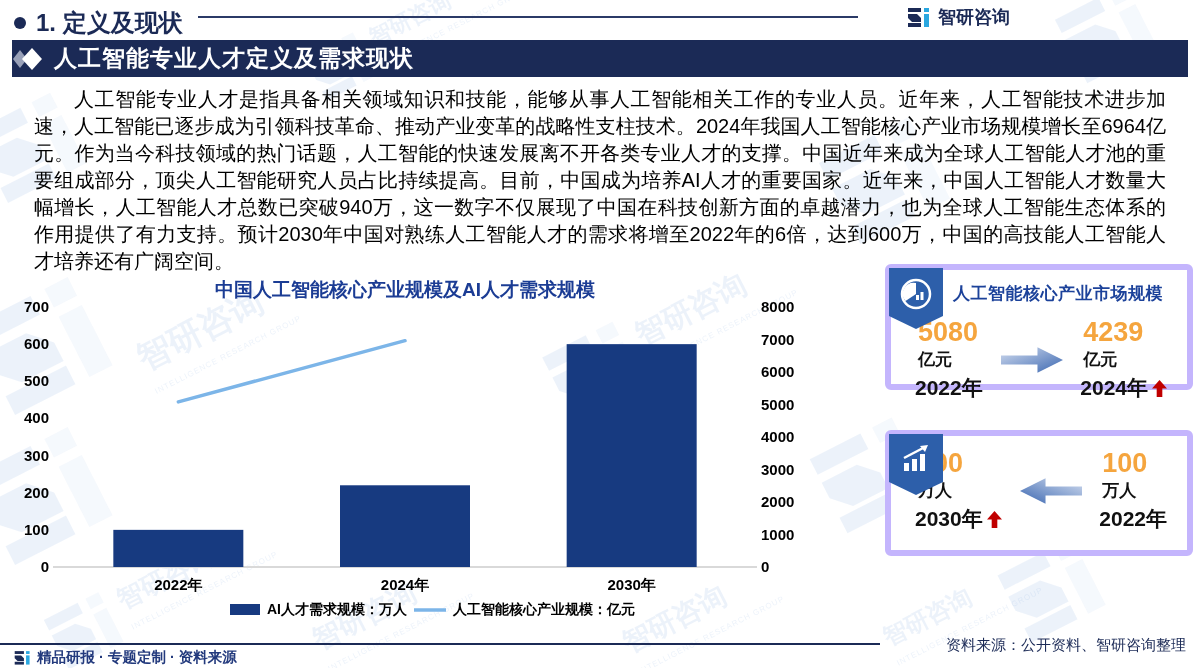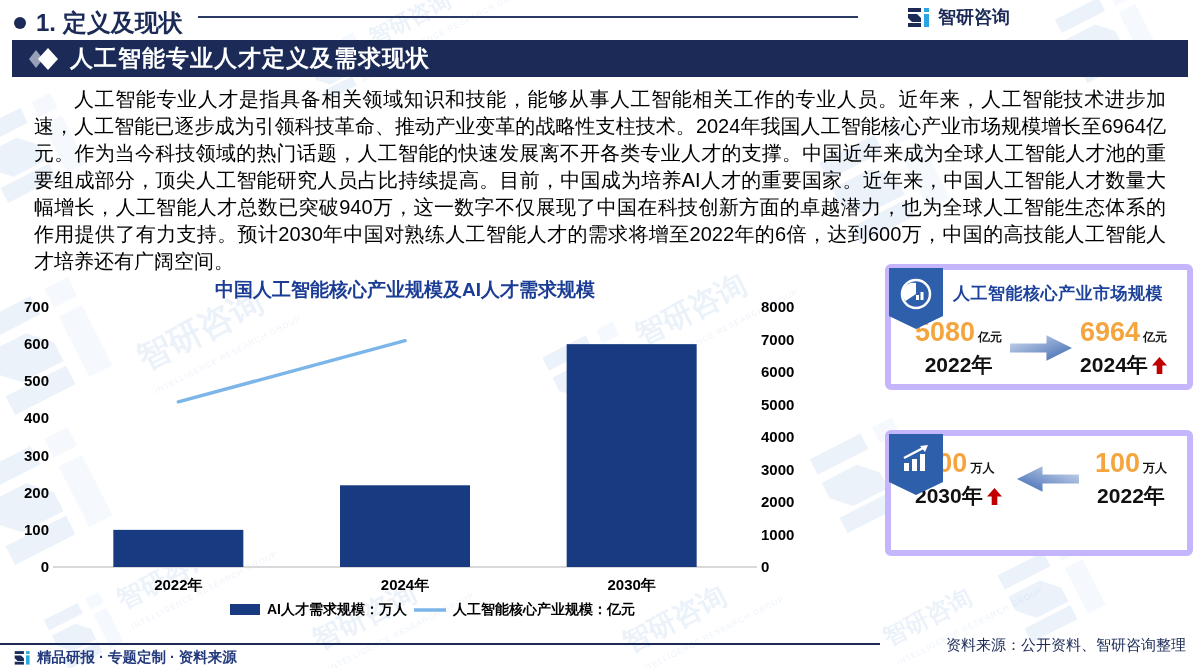--- a/index.html
+++ b/index.html
@@ -10,42 +10,42 @@
   .top-header{position:absolute;top:5px;left:12px;right:12px;height:28px;}
   .section-label{position:absolute;left:2px;top:2px;display:flex;align-items:center;gap:10px;
     color:#1b2a56;font-size:24px;font-weight:bold;}
   .bullet{width:12px;height:12px;border-radius:50%;background:#1b2a56;display:inline-block;}
   .header-line{position:absolute;left:186px;right:330px;top:11px;height:0;border-top:2px solid #2b3a67;}
   .brand{position:absolute;right:178px;top:0;display:flex;align-items:center;gap:7px;
     color:#1b2a56;font-size:18px;font-weight:bold;}
 
   
   .title-bar{position:absolute;left:12px;right:12px;top:40px;height:37px;background:#1b2a56;
-    display:flex;align-items:center;padding-left:16px;box-sizing:border-box;}
+    display:flex;align-items:center;box-sizing:border-box;}
   .title-bar .bar-text{color:#fff;font-size:23px;font-weight:bold;letter-spacing:1px;margin-left:10px;}
 
   
   .article{position:absolute;left:34px;top:86px;width:1132px;color:#000;
     font-size:20px;line-height:27px;font-weight:500;text-align:justify;text-indent:2em;margin:0;}
 
   
   .chart-wrap{position:absolute;left:8px;top:276px;width:795px;height:352px;}
 
   
   .info-card{position:absolute;left:885px;width:308px;background:#fff;border:6px solid #c4b5fd;
     border-radius:6px;box-sizing:border-box;}
   .card-1{top:264px;height:126px;}
   .card-2{top:430px;height:126px;}
   .badge{position:absolute;top:-2px;left:-2px;width:54px;height:62px;}
   .card-title{padding:12px 6px 0 62px;color:#1c429a;font-size:17px;font-weight:bold;letter-spacing:.5px;}
   .card-body{display:flex;align-items:center;justify-content:space-between;padding:12px 20px 0 24px;}
   .stat{text-align:center;}
-  .stat .value-line{display:flex;align-items:baseline;justify-content:center;}
+  .stat .value-line{display:flex;align-items:baseline;justify-content:center;flex-direction:column;}
   .stat .num{color:#f5a53e;font-size:27px;font-weight:bold;}
-  .stat .unit{color:#111;font-size:12px;font-weight:bold;margin-left:3px;}
+  .stat .unit{color:#111;font-size:17px;font-weight:bold;margin-left:3px;}
   .stat .year-line{display:flex;align-items:center;justify-content:center;gap:4px;margin-top:3px;
     color:#111;font-size:21px;font-weight:bold;}
   .big-arrow{flex:0 0 auto;margin:0 2px;}
 
   
   .footer-line{position:absolute;left:0;top:643px;width:880px;height:0;border-top:2px solid #1b2a56;}
   .source-note{position:absolute;right:14px;top:636px;color:#1b2a56;font-size:15px;font-weight:400;}
   .tagline{position:absolute;left:14px;top:648px;display:flex;align-items:center;gap:6px;
     color:#233a7d;font-size:14.5px;font-weight:bold;}
 
@@ -257,21 +257,21 @@
         <defs>
           <linearGradient id="gradR" x1="0" y1="0" x2="1" y2="1">
             <stop offset="0" stop-color="#d4def0"></stop>
               <stop offset="1" stop-color="#3a66b0"></stop>
           </linearGradient>
         </defs>
         <polygon points="0,12 40,12 40,3 68,17 40,31 40,22 0,22" fill="url(#gradR)"></polygon>
       </svg>
       <div class="stat">
         <div class="value-line">
-          <span class="num">6964</span>
+          <span class="num">4239</span>
           <span class="unit">亿元</span>
         </div>
         <div class="year-line">
           <span>2024年</span>
           <svg width="15" height="17" viewBox="0 0 16 18">
             <polygon points="8,0 16,9 11,9 11,18 5,18 5,9 0,9" fill="#c00000"></polygon>
           </svg>
         </div>
       </div>
     </div>

